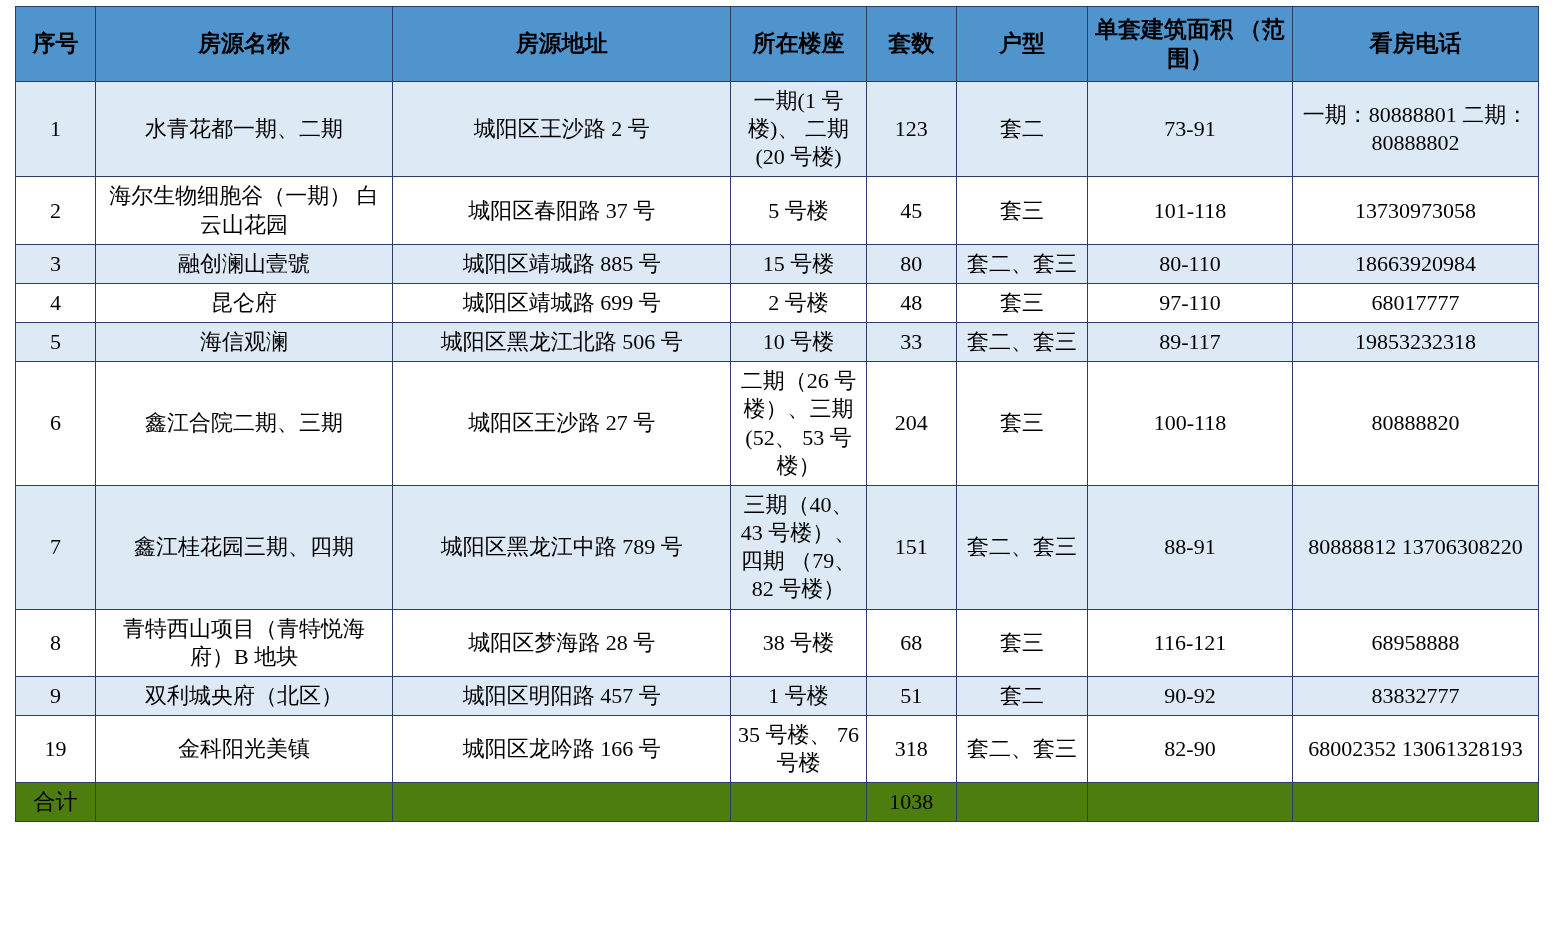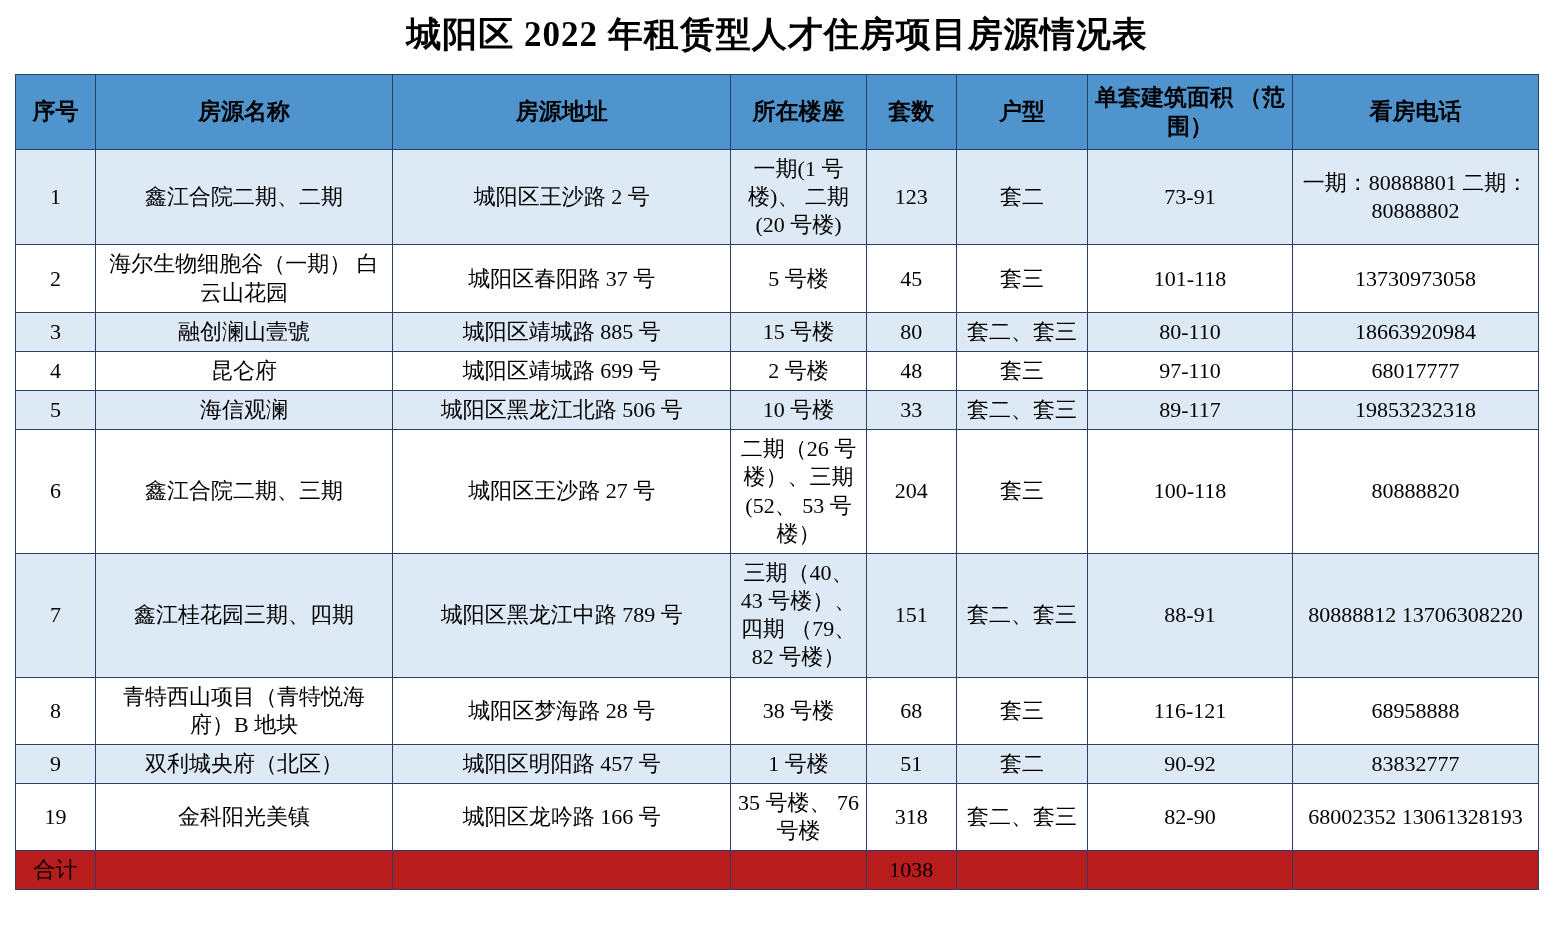--- a/index.html
+++ b/index.html
@@ -47,42 +47,41 @@
   }
   table.housing thead th {
     background: #4f94cd;
     color: #000000;
     font-weight: bold;
     font-size: 23px;
     height: 64px;
   }
   tr.band-a td { background: #ffffff; }
   tr.band-b td { background: #ddeaf6; }
-  tr.total td { background: #b91c1c; }
+  tr.total td { background: #4d7c0f; }
   td.small {
     font-size: 17px;
     line-height: 1.5;
   }
   td.idx { font-size: 22px; }
   col.c-idx   { width: 78px; }
   col.c-name  { width: 290px; }
   col.c-addr  { width: 330px; }
   col.c-bldg  { width: 132px; }
   col.c-sets  { width: 88px; }
   col.c-type  { width: 128px; }
   col.c-area  { width: 200px; }
   col.c-phone { width: 240px; }
   td.empty { background: #ddeaf6; }
 </style>
 </head>
 <body>
 
 <div class="page">
 
-  <div class="doc-title">城阳区 2022 年租赁型人才住房项目房源情况表</div>
 
   <table class="housing">
     <colgroup>
       <col class="c-idx">
         <col class="c-name">
         <col class="c-addr">
         <col class="c-bldg">
       <col class="c-sets">
         <col class="c-type">
         <col class="c-area">
@@ -100,21 +99,21 @@
           <span class="cell-lines">单套建筑面积</span>
           <span class="cell-lines">（范围）</span>
         </th>
         <th>看房电话</th>
       </tr>
     </thead>
     <tbody>
 
       <tr class="band-b">
         <td class="idx">1</td>
-        <td>鑫江合院二期、二期</td>
+        <td>水青花都一期、二期</td>
         <td>城阳区王沙路 2 号</td>
         <td class="small">
           <span>一期(1 号楼)、</span>
           <span>二期(20 号楼)</span>
         </td>
         <td>123</td>
         <td>套二</td>
         <td>73-91</td>
         <td>
           <span>一期：80888801</span>

